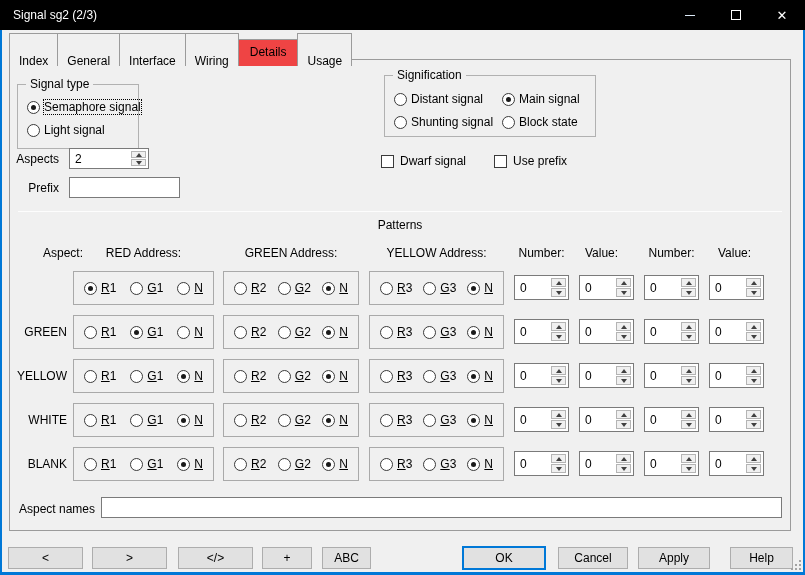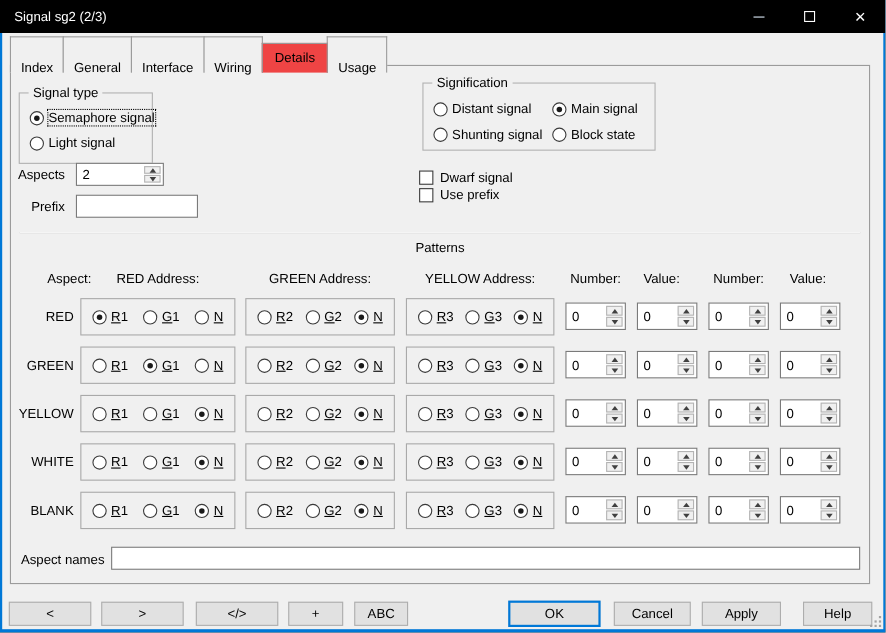--- a/index.html
+++ b/index.html
@@ -33,21 +33,21 @@
   .groupbox { position:absolute; border:1px solid #b1b1b1; }
   .gb-legend { position:absolute; top:-8px; left:8px; background:#f0f0f0; padding:0 4px; white-space:nowrap; }
   .gb-col { position:absolute; left:9px; top:15px; display:flex; flex-direction:column; gap:9px; }
   .gb-grid { position:absolute; left:9px; top:16px; display:grid; grid-template-columns:108px auto; row-gap:9px; }
   .radio-item { display:flex; align-items:center; gap:4px; white-space:nowrap; }
   .rb { width:13px; height:13px; border:1px solid #3a3a3a; border-radius:50%; background:#fff; position:relative; flex:none; }
   .rb.checked::after { content:''; position:absolute; left:3px; top:3px; width:5px; height:5px; border-radius:50%; background:#1a1a1a; }
   .focus-dotted { outline:1px dotted #000; }
   .cb-item { display:flex; align-items:center; gap:6px; white-space:nowrap; }
   .cb { width:13px; height:13px; border:1px solid #3a3a3a; background:#fff; flex:none; }
-  .checkboxes { position:absolute; left:371px; top:94px; display:flex; flex-direction:column; gap:2px; }
+  .checkboxes { position:absolute; left:371px; top:94px; display:flex; flex-direction:row; gap:28px; }
   .field-label { position:absolute; left:0; width:49px; text-align:right; white-space:nowrap; }
   .text-input { border:1px solid #7a7a7a; background:#fff; font:12px "Liberation Sans",sans-serif; padding:0 4px; position:absolute; }
   
   .spinner { position:absolute; border:1px solid #7a7a7a; background:#fff; }
   .spin-value { position:absolute; left:5px; top:0; bottom:0; display:flex; align-items:center; }
   .spin-buttons { position:absolute; top:2px; right:2px; bottom:2px; width:15px; display:flex; flex-direction:column; gap:1px; }
   .spin-btn { flex:1; background:#f0f0f0; border:1px solid #b4b4b4; display:flex; align-items:center; justify-content:center; }
   .arr-up { width:0; height:0; border-left:3px solid transparent; border-right:3px solid transparent; border-bottom:4px solid #404040; }
   .arr-dn { width:0; height:0; border-left:3px solid transparent; border-right:3px solid transparent; border-top:4px solid #404040; }
   
@@ -175,21 +175,20 @@
     <span class="pat-header h-green">GREEN Address:</span>
     <span class="pat-header h-red">RED Address:</span>
     <span class="pat-header h-yellow">YELLOW Address:</span>
     <span class="pat-header h-num1">Number:</span>
     <span class="pat-header h-val1">Value:</span>
     <span class="pat-header h-num2">Number:</span>
     <span class="pat-header h-val2">Value:</span>
 
     <div id="pattern-rows">
         <div class="pat-row" style="top: 211px;">
-          <span class="row-label">RED</span>
           <div class="pbox" style="left: 63px; width: 141px;">
             <label class="radio-item">
               <span class="rb checked"></span>
               <span><u>R</u>1</span>
             </label>
             <label class="radio-item">
               <span class="rb"></span>
               <span><u>G</u>1</span>
             </label>
             <label class="radio-item">

